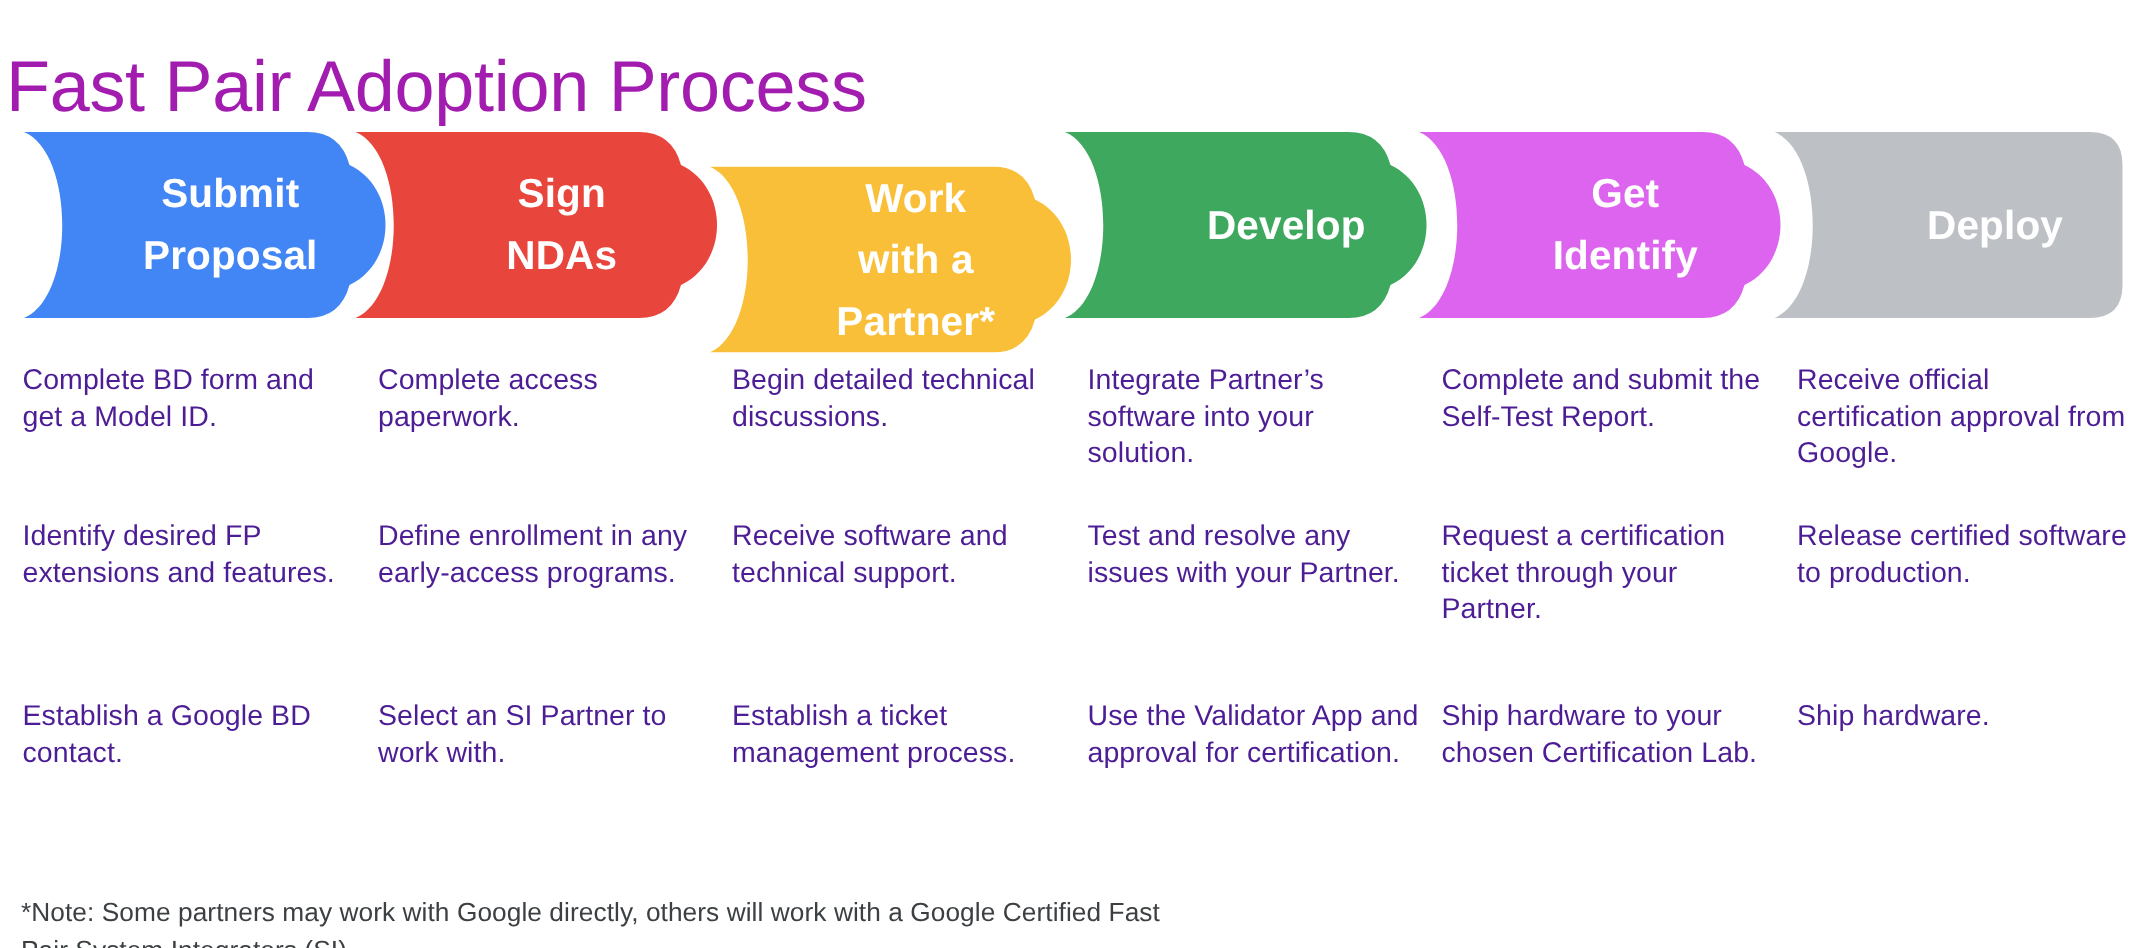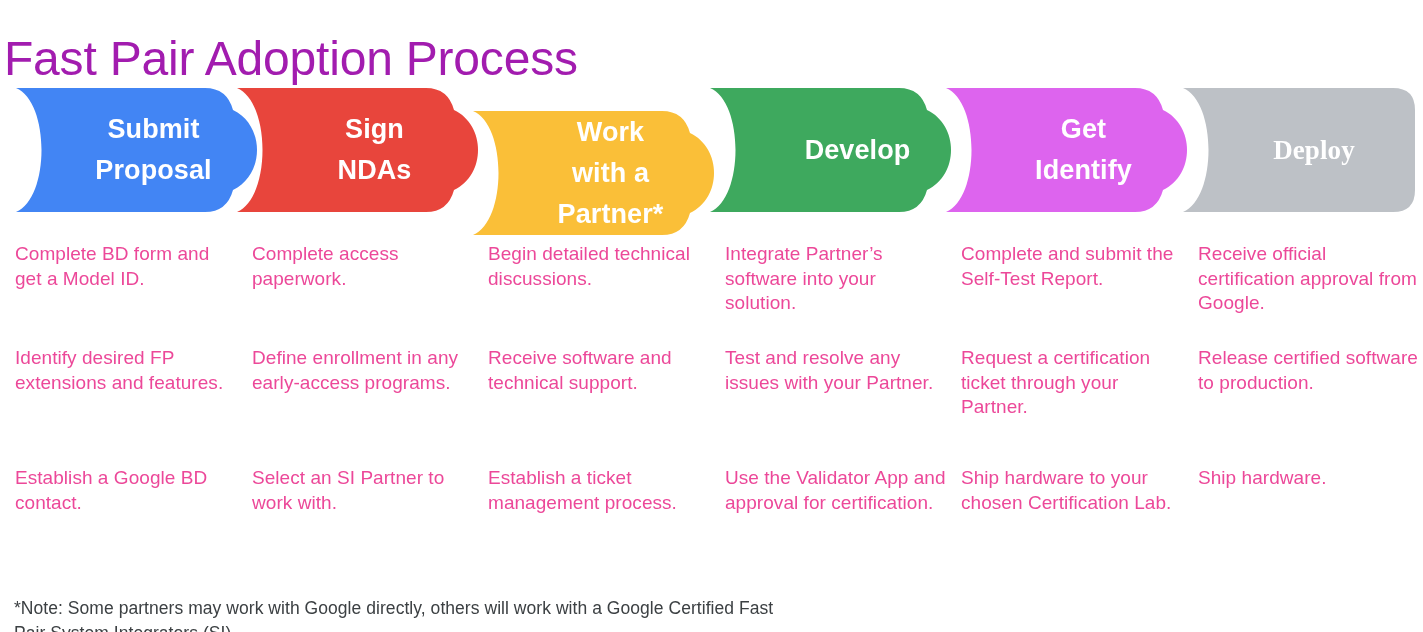--- a/index.html
+++ b/index.html
@@ -73,21 +73,21 @@
   }
   .col {
     position: absolute;
     top: 0;
     width: 222px;
   }
   .bullet {
     position: absolute;
     font-size: 19px;
     line-height: 24.5px;
-    color: #ec4899;
+    color: #4c1d95;
     letter-spacing: 0.05px;
   }
   .row0 { top: 4px; }
   .row1 { top: 108px; }
   .row2 { top: 228px; }
 
   #footnote {
     position: absolute;
     left: 14px;
     top: 578px;
@@ -136,21 +136,21 @@
       <svg width="253" height="124" viewBox="0 0 253 124">
         <path d="M 0 0 L 189 0 Q 211 0 217 22 C 249 37.199999999999996 249 86.8 217 102 Q 211 124 189 124 L 0 124 C 34 110 34 14 0 0 Z" fill="#dd64ee"></path>
       </svg>
       <div class="stage-label" style="left: 38px; width: 199px;">Get
 Identify</div>
     </div>
     <div class="stage" style="left: 1183px; width: 232px;">
       <svg width="240" height="124" viewBox="0 0 240 124">
         <path d="M 0 0 L 210 0 Q 232 0 232 22 L 232 102 Q 232 124 210 124 L 0 124 C 34 110 34 14 0 0 Z" fill="#bdc1c6"></path>
       </svg>
-      <div class="stage-label" style="left: 38px; width: 186px; font-family: Liberation Serif, serif;">Deploy</div>
+      <div class="stage-label" style="left: 54px; width: 186px;">Deploy</div>
     </div>
   </div>
 
 <div id="detail-grid">
     <div class="col" style="left: 15px;">
       <div class="bullet row0">Complete BD form and get a Model ID.</div>
       <div class="bullet row1">Identify desired FP extensions and features.</div>
       <div class="bullet row2">Establish a Google BD contact.</div>
     </div>
     <div class="col" style="left: 252px;">

